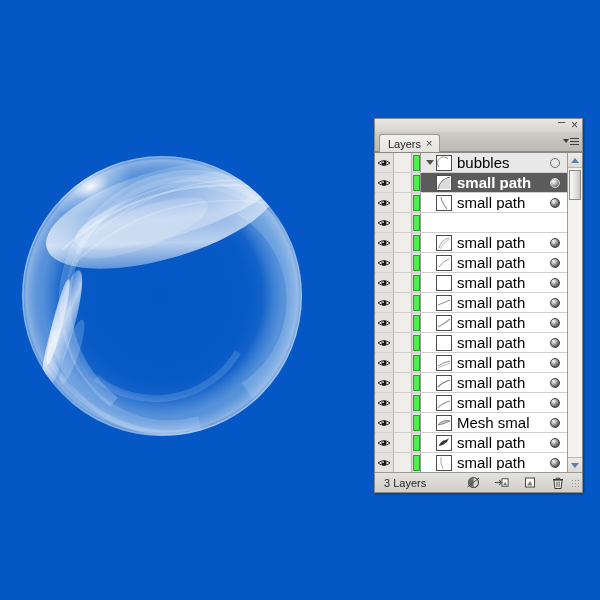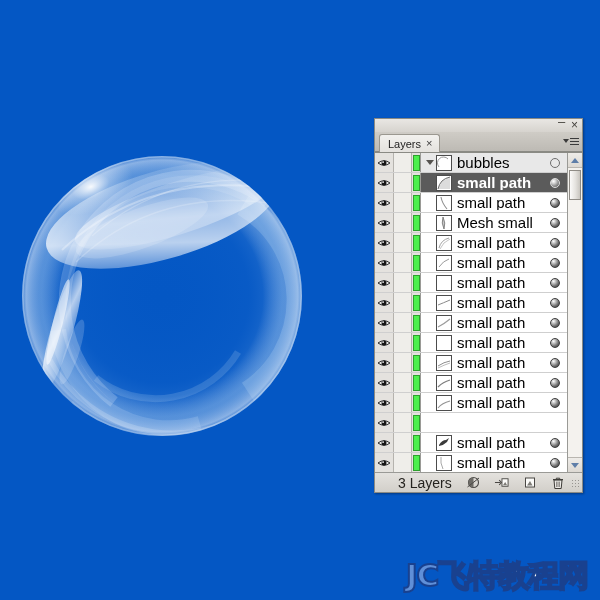--- a/index.html
+++ b/index.html
@@ -321,23 +321,23 @@
     flex: 0 0 auto;
     height: 20px;
     background: linear-gradient(to bottom, #e4e2de 0%, #d2cfc9 100%);
     border-top: 1px solid #9a9a96;
     display: flex;
     align-items: center;
     box-sizing: border-box;
     padding: 0 3px;
   }
   .layer-count {
-    font-size: 14px;
+    font-size: 11px;
     color: #25231f;
-    margin-left: 20px;
+    margin-left: 6px;
     white-space: nowrap;
   }
   .footer-tools {
     margin-left: auto;
     display: flex;
     align-items: center;
     gap: 13px;
     padding-right: 4px;
   }
   .ftool {
@@ -598,32 +598,20 @@
               <div class="eye-cell">
                 <svg class="eye-icon" width="14" height="10" viewBox="0 0 14 10">
                   <path d="M1 5 Q 7 0.4 13 5 Q 7 9.6 1 5 Z" fill="#f7f7f5" stroke="#2b2b2b" stroke-width="1"></path>
                   <circle cx="7" cy="5" r="2.5" fill="#151515"></circle>
                   <circle cx="6.1" cy="4.1" r="0.85" fill="#ffffff"></circle>
                 </svg>
               </div>
               <div class="lock-cell"></div>
               <div class="color-chip" style="background: rgb(76, 240, 76);"></div>
             </div>
-            <div class="row-main">
-              <div class="indent"></div>
-              <div class="thumb">
-                <svg width="14" height="14" viewBox="0 0 14 14">
-                  <path d="M6 1 Q 4 7 7 13 Q 9 7 6 1 Z" fill="#c9c9c9" stroke="#6e6e6e" stroke-width=".8"></path>
-                </svg>
-              </div>
-              <span class="row-name">Mesh small</span>
-              <div class="target-cell">
-                <span class="target-ball"></span>
-              </div>
-            </div>
           </div>
           <div class="layer-row">
             <div class="gutter">
               <div class="eye-cell">
                 <svg class="eye-icon" width="14" height="10" viewBox="0 0 14 10">
                   <path d="M1 5 Q 7 0.4 13 5 Q 7 9.6 1 5 Z" fill="#f7f7f5" stroke="#2b2b2b" stroke-width="1"></path>
                   <circle cx="7" cy="5" r="2.5" fill="#151515"></circle>
                   <circle cx="6.1" cy="4.1" r="0.85" fill="#ffffff"></circle>
                 </svg>
               </div>
@@ -845,20 +833,32 @@
             <div class="gutter">
               <div class="eye-cell">
                 <svg class="eye-icon" width="14" height="10" viewBox="0 0 14 10">
                   <path d="M1 5 Q 7 0.4 13 5 Q 7 9.6 1 5 Z" fill="#f7f7f5" stroke="#2b2b2b" stroke-width="1"></path>
                   <circle cx="7" cy="5" r="2.5" fill="#151515"></circle>
                   <circle cx="6.1" cy="4.1" r="0.85" fill="#ffffff"></circle>
                 </svg>
               </div>
               <div class="lock-cell"></div>
               <div class="color-chip" style="background: rgb(76, 240, 76);"></div>
+            </div>
+            <div class="row-main">
+              <div class="indent"></div>
+              <div class="thumb">
+                <svg width="14" height="14" viewBox="0 0 14 14">
+                  <path d="M1 9 Q 6 3 13 5 Q 7 8 1 9 Z" fill="#cfcfcf" stroke="#6b6b6b" stroke-width=".8"></path>
+                </svg>
+              </div>
+              <span class="row-name">Mesh smal</span>
+              <div class="target-cell">
+                <span class="target-ball"></span>
+              </div>
             </div>
           </div>
           <div class="layer-row">
             <div class="gutter">
               <div class="eye-cell">
                 <svg class="eye-icon" width="14" height="10" viewBox="0 0 14 10">
                   <path d="M1 5 Q 7 0.4 13 5 Q 7 9.6 1 5 Z" fill="#f7f7f5" stroke="#2b2b2b" stroke-width="1"></path>
                   <circle cx="7" cy="5" r="2.5" fill="#151515"></circle>
                   <circle cx="6.1" cy="4.1" r="0.85" fill="#ffffff"></circle>
                 </svg>
@@ -954,18 +954,15 @@
             <path d="M5.3 3.4 V 2.2 H 8.7 V 3.4" fill="none" stroke="#3f3d39" stroke-width="1"></path>
             <path d="M5.6 5.6 V 11 M 7 5.6 V 11 M 8.4 5.6 V 11" stroke="#6e6c67" stroke-width=".8"></path>
           </svg>
         </div>
       </div>
       <div class="grip"></div>
     </div>
   </div>
 
   <div id="watermark">
-    <div class="wm-line2">
-      <span class="wm-jc">JC</span><span class="wm-cn">飞特教程网</span>
-    </div>
   </div>
 
 </div>
 
 </body></html>

